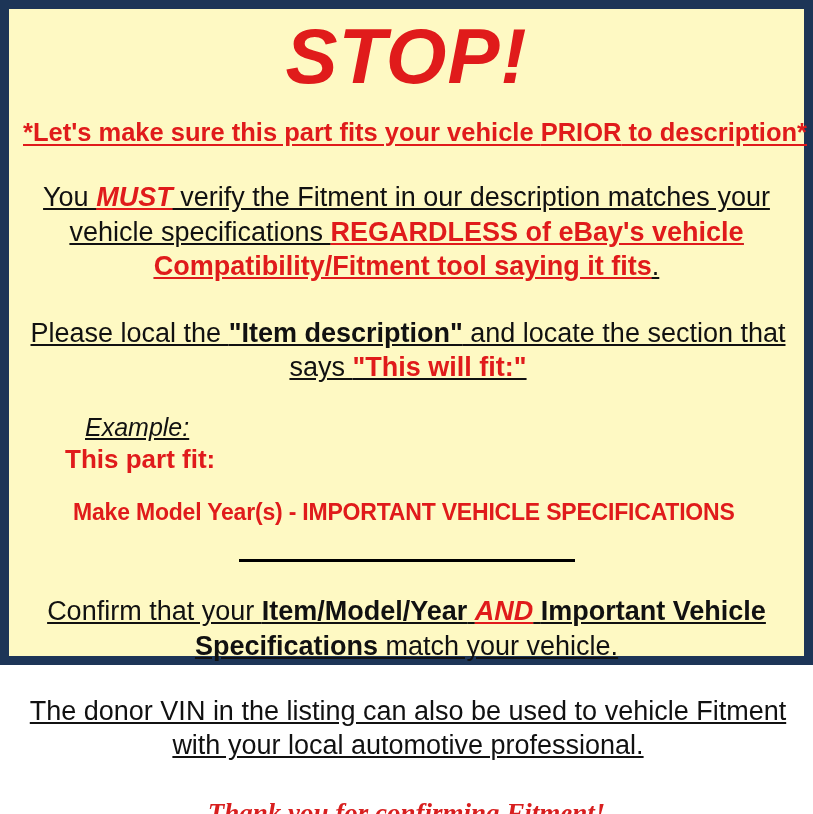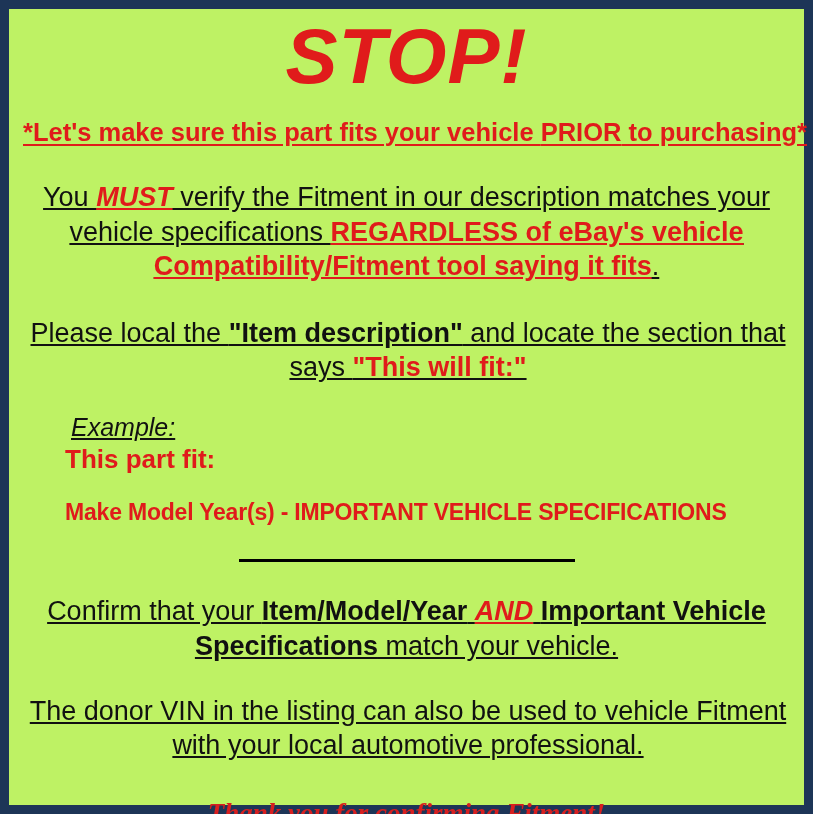--- a/index.html
+++ b/index.html
@@ -10,23 +10,23 @@
   body {
     width: 813px;
     height: 814px;
     overflow: hidden;
     font-family: "Liberation Sans", sans-serif;
   }
 
   .notice-frame {
     box-sizing: border-box;
     width: 813px;
-    height: 814px;
+    height: 665px;
     border: 9px solid #1d3557;
-    background: #bef264;
+    background: #fef9c3;
     position: relative;
   }
 
   .notice-inner {
     box-sizing: border-box;
     width: 100%;
     height: 100%;
     padding: 0 14px;
     display: block;
     text-align: center;
@@ -118,36 +118,37 @@
     padding-left: 42px;
   }
   .example-label {
     font-size: 25px;
     line-height: 1.15;
     color: #111111;
     font-style: italic;
     text-decoration: underline;
     text-underline-offset: 2px;
     display: inline-block;
-    margin-left: 6px;
+    margin-left: 20px;
   }
   .example-fitline {
     font-size: 26px;
     line-height: 1.2;
     color: #e01b1b;
     font-weight: bold;
     padding-top: 2px;
   }
   .example-spec {
     font-size: 23px;
     line-height: 1.2;
     color: #e01b1b;
     font-weight: bold;
     padding-top: 24px;
     letter-spacing: -0.2px;
+    margin-left: 8px;
   }
 
   
   .divider-wrap {
     padding-top: 24px;
     text-align: center;
   }
   .divider-rule {
     display: inline-block;
     width: 336px;
@@ -171,21 +172,21 @@
 </style>
 </head>
 <body>
 
 <div class="notice-frame">
   <div class="notice-inner">
 
     <div class="stop-heading">STOP!</div>
 
     <div class="tagline">
-      <span>*Let's make sure this part fits your vehicle </span><span class="ital">PRIOR</span><span> to purchasing*</span>
+      <span>*Let's make sure this part fits your vehicle </span><span class="ital">PRIOR</span><span> to description*</span>
     </div>
 
     <div class="body-para para-must">
       <span>You </span><span class="red-strong">MUST</span><span> verify the Fitment in our description matches your vehicle specifications </span><span class="red-underline">REGARDLESS of eBay's vehicle Compatibility/Fitment tool saying it fits</span><span>.</span>
     </div>
 
     <div class="body-para para-view">
       <span>Please local the </span><span class="blk-bold">"Item description"</span><span> and locate the section that says </span><span class="red-bold">"This will fit:"</span>
     </div>
 

